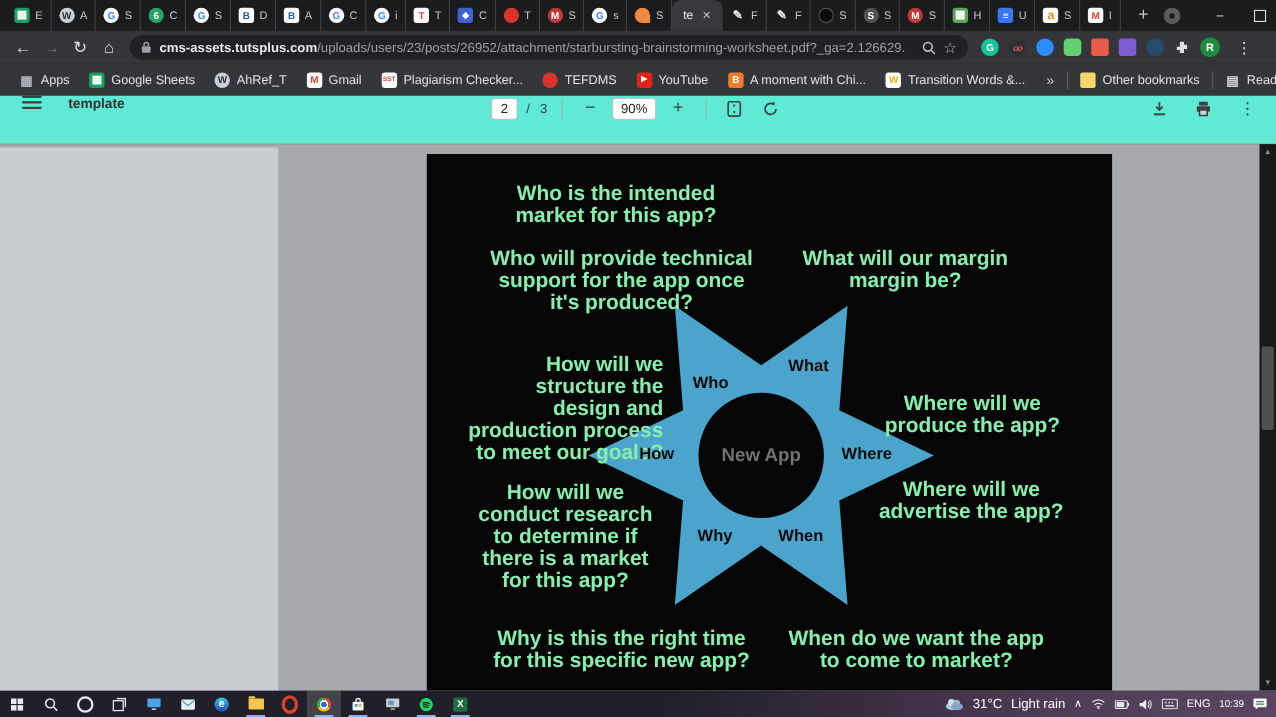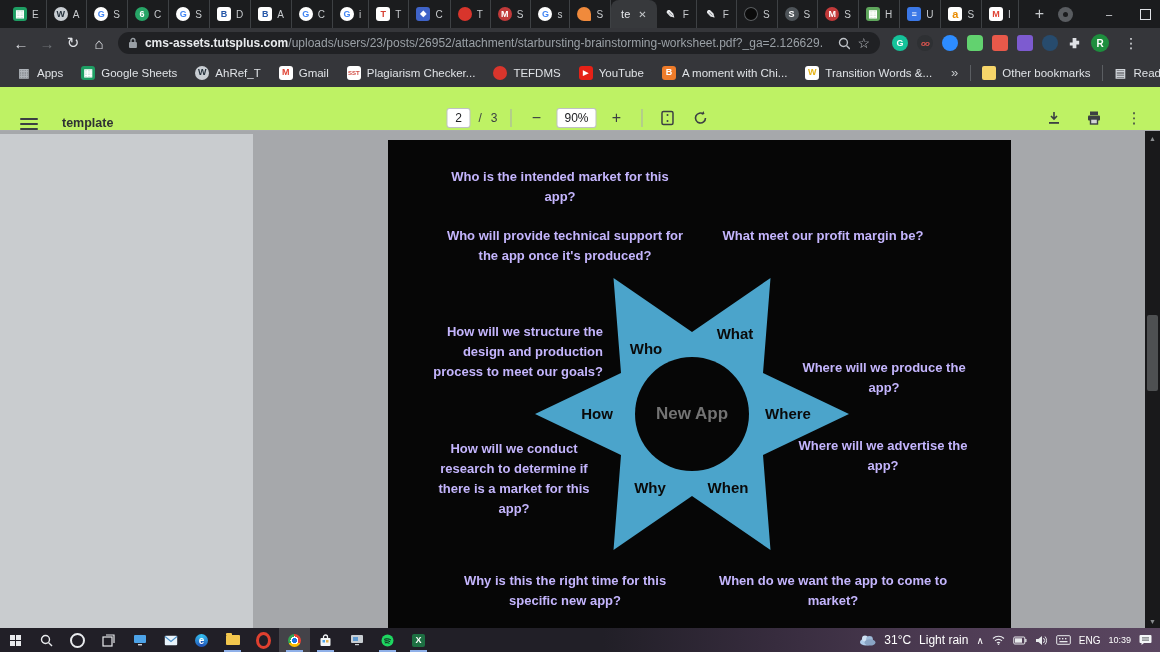--- a/index.html
+++ b/index.html
@@ -74,42 +74,42 @@
 
   
   .bookmarksbar{height:29px;background:#35363a;display:flex;align-items:center;padding:0 10px;gap:4px;}
   .bm{display:flex;align-items:center;gap:6px;padding:0 7px;height:22px;border-radius:4px;cursor:pointer;}
   .bm .lbl{color:#dfe2e6;font-size:11.5px;white-space:nowrap;}
   .bm-right{margin-left:auto;display:flex;align-items:center;gap:4px;}
   .chev{color:#c7cacd;font-size:13px;padding:0 8px;cursor:pointer;}
   .vdiv{width:1px;height:16px;background:#5b5e62;}
 
   
-  .pdftoolbar{height:43px;background:#bef264;border-bottom:1px solid #a9abae;position:relative;
-     display:flex;align-items:flex-end;color:#3c4043;}
+  .pdftoolbar{height:43px;background:#5eead4;border-bottom:1px solid #a9abae;position:relative;
+     display:flex;align-items:flex-start;color:#3c4043;}
   .hamburger{width:18px;height:12px;margin-left:20px;display:flex;flex-direction:column;justify-content:space-between;cursor:pointer;}
   .hamburger span{height:2px;background:#3c4043;border-radius:1px;}
   .doc-title{margin-left:24px;font-size:12.5px;font-weight:bold;color:#2f3134;}
   .tb-center{position:absolute;left:50%;transform:translateX(-50%);display:flex;align-items:center;gap:9px;}
   .page-box,.zoom-box{background:#fff;border-radius:2px;font-size:12px;color:#202124;text-align:center;
      box-shadow:0 0 0 1px #bfc1c4;}
   .page-box{width:22px;padding:2px 0;}
   .zoom-box{width:38px;padding:2px 0;}
   .tb-txt{font-size:12px;color:#3c4043;}
   .tb-sep{width:1px;height:18px;background:#a9abae;margin:0 4px;}
   .tb-btn{width:24px;height:24px;display:flex;align-items:center;justify-content:center;cursor:pointer;color:#3c4043;font-size:16px;}
   .tb-right{position:absolute;right:14px;display:flex;align-items:center;gap:16px;}
 
   
   .viewer{position:absolute;left:0;top:131px;right:0;bottom:24px;background:#a6a8ab;overflow:hidden;}
   .left-panel{position:absolute;left:0;top:3px;width:253px;bottom:0;background:#c9cccf;}
   .page{position:absolute;left:388px;top:9px;width:623px;height:488px;background:#060606;}
   .star-svg{position:absolute;left:0;top:0;}
   .star-svg polygon{fill:var(--star-blue,#4ba4cb);}
-  .q{position:absolute;color:#c4b5fd;font-weight:bold;font-size:13px;line-height:20px;text-align:center;}
+  .q{position:absolute;color:#86efac;font-weight:bold;font-size:19px;line-height:20px;text-align:center;}
   .spoke{position:absolute;transform:translate(-50%,-50%);color:#0a0a0a;font-weight:bold;font-size:15px;}
   .centerlbl{position:absolute;transform:translate(-50%,-50%);color:#737373;font-weight:bold;font-size:17px;}
   .scrollbar{position:absolute;right:0;top:0;width:15px;bottom:0;background:#19191b;}
   .sb-arrow{position:absolute;left:0;width:15px;height:14px;color:#8a8d90;font-size:7px;display:flex;
      align-items:center;justify-content:center;cursor:pointer;}
   .sb-up{top:0;} .sb-down{bottom:0;}
   .sb-thumb{position:absolute;left:2px;right:2px;top:184px;height:76px;background:#4e5052;border-radius:2px;cursor:grab;}
 
   
   .taskbar{position:absolute;left:0;bottom:0;width:100%;height:24px;color:#fff;display:flex;align-items:center;
@@ -367,21 +367,21 @@
     <div class="left-panel"></div>
 
     <div class="page">
       <svg class="star-svg" width="623" height="488" viewBox="0 0 623 488">
         <polygon points="461,274 375,315 382.5,410 304,356 225.5,410 233,315 147,274 233,233 225.5,138 304,192 382.5,138 375,233"></polygon>
         <circle cx="304" cy="274" r="57" fill="#060606"></circle>
       </svg>
 
       <div class="q" style="left:52px;top:27px;width:240px;">Who is the intended market for this app?</div>
       <div class="q" style="left:52px;top:86px;width:250px;">Who will provide technical support for the app once it's produced?</div>
-      <div class="q" style="left:310px;top:86px;width:250px;">What meet our profit margin be?</div>
+      <div class="q" style="left:310px;top:86px;width:250px;">What will our margin margin be?</div>
       <div class="q" style="left:35px;top:182px;width:180px;text-align:right;">How will we structure the design and production process to meet our goals?</div>
       <div class="q" style="left:406px;top:218px;width:180px;">Where will we produce the app?</div>
       <div class="q" style="left:36px;top:299px;width:180px;">How will we conduct research to determine if there is a market for this app?</div>
       <div class="q" style="left:405px;top:296px;width:180px;">Where will we advertise the app?</div>
       <div class="q" style="left:57px;top:431px;width:240px;">Why is this the right time for this specific new app?</div>
       <div class="q" style="left:325px;top:431px;width:240px;">When do we want the app to come to market?</div>
 
       <div class="spoke" style="left:258px;top:208px;">Who</div>
       <div class="spoke" style="left:347px;top:193px;">What</div>
       <div class="spoke" style="left:209px;top:273px;">How</div>

